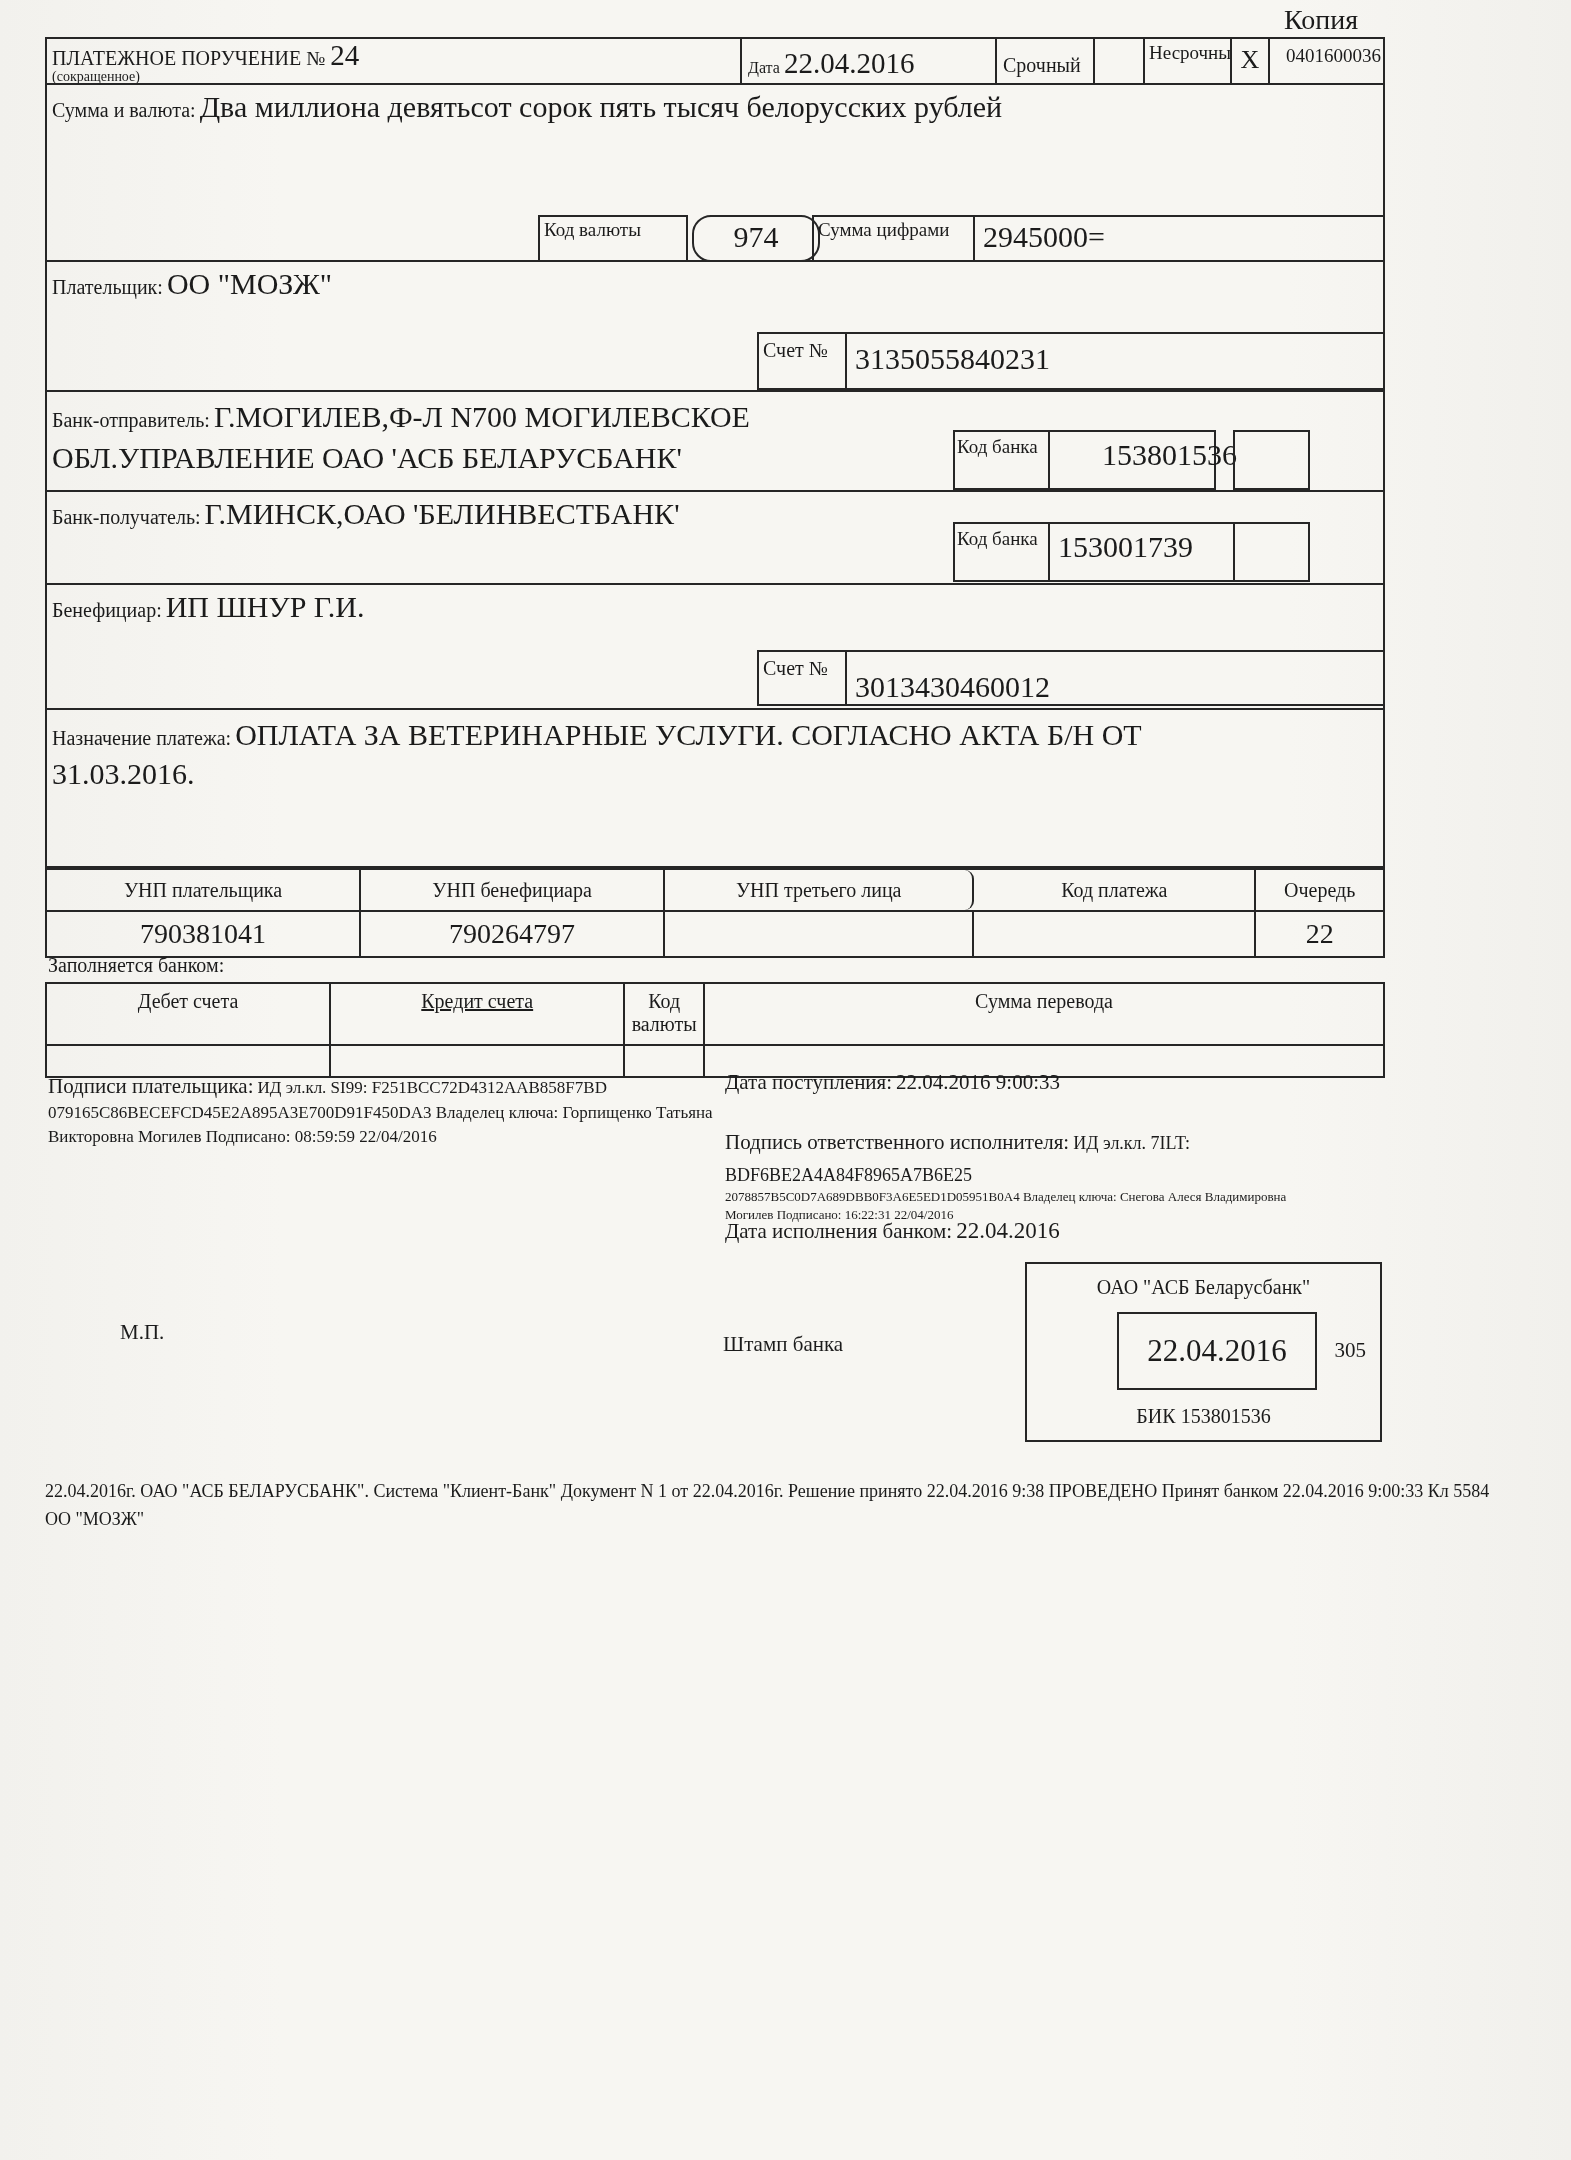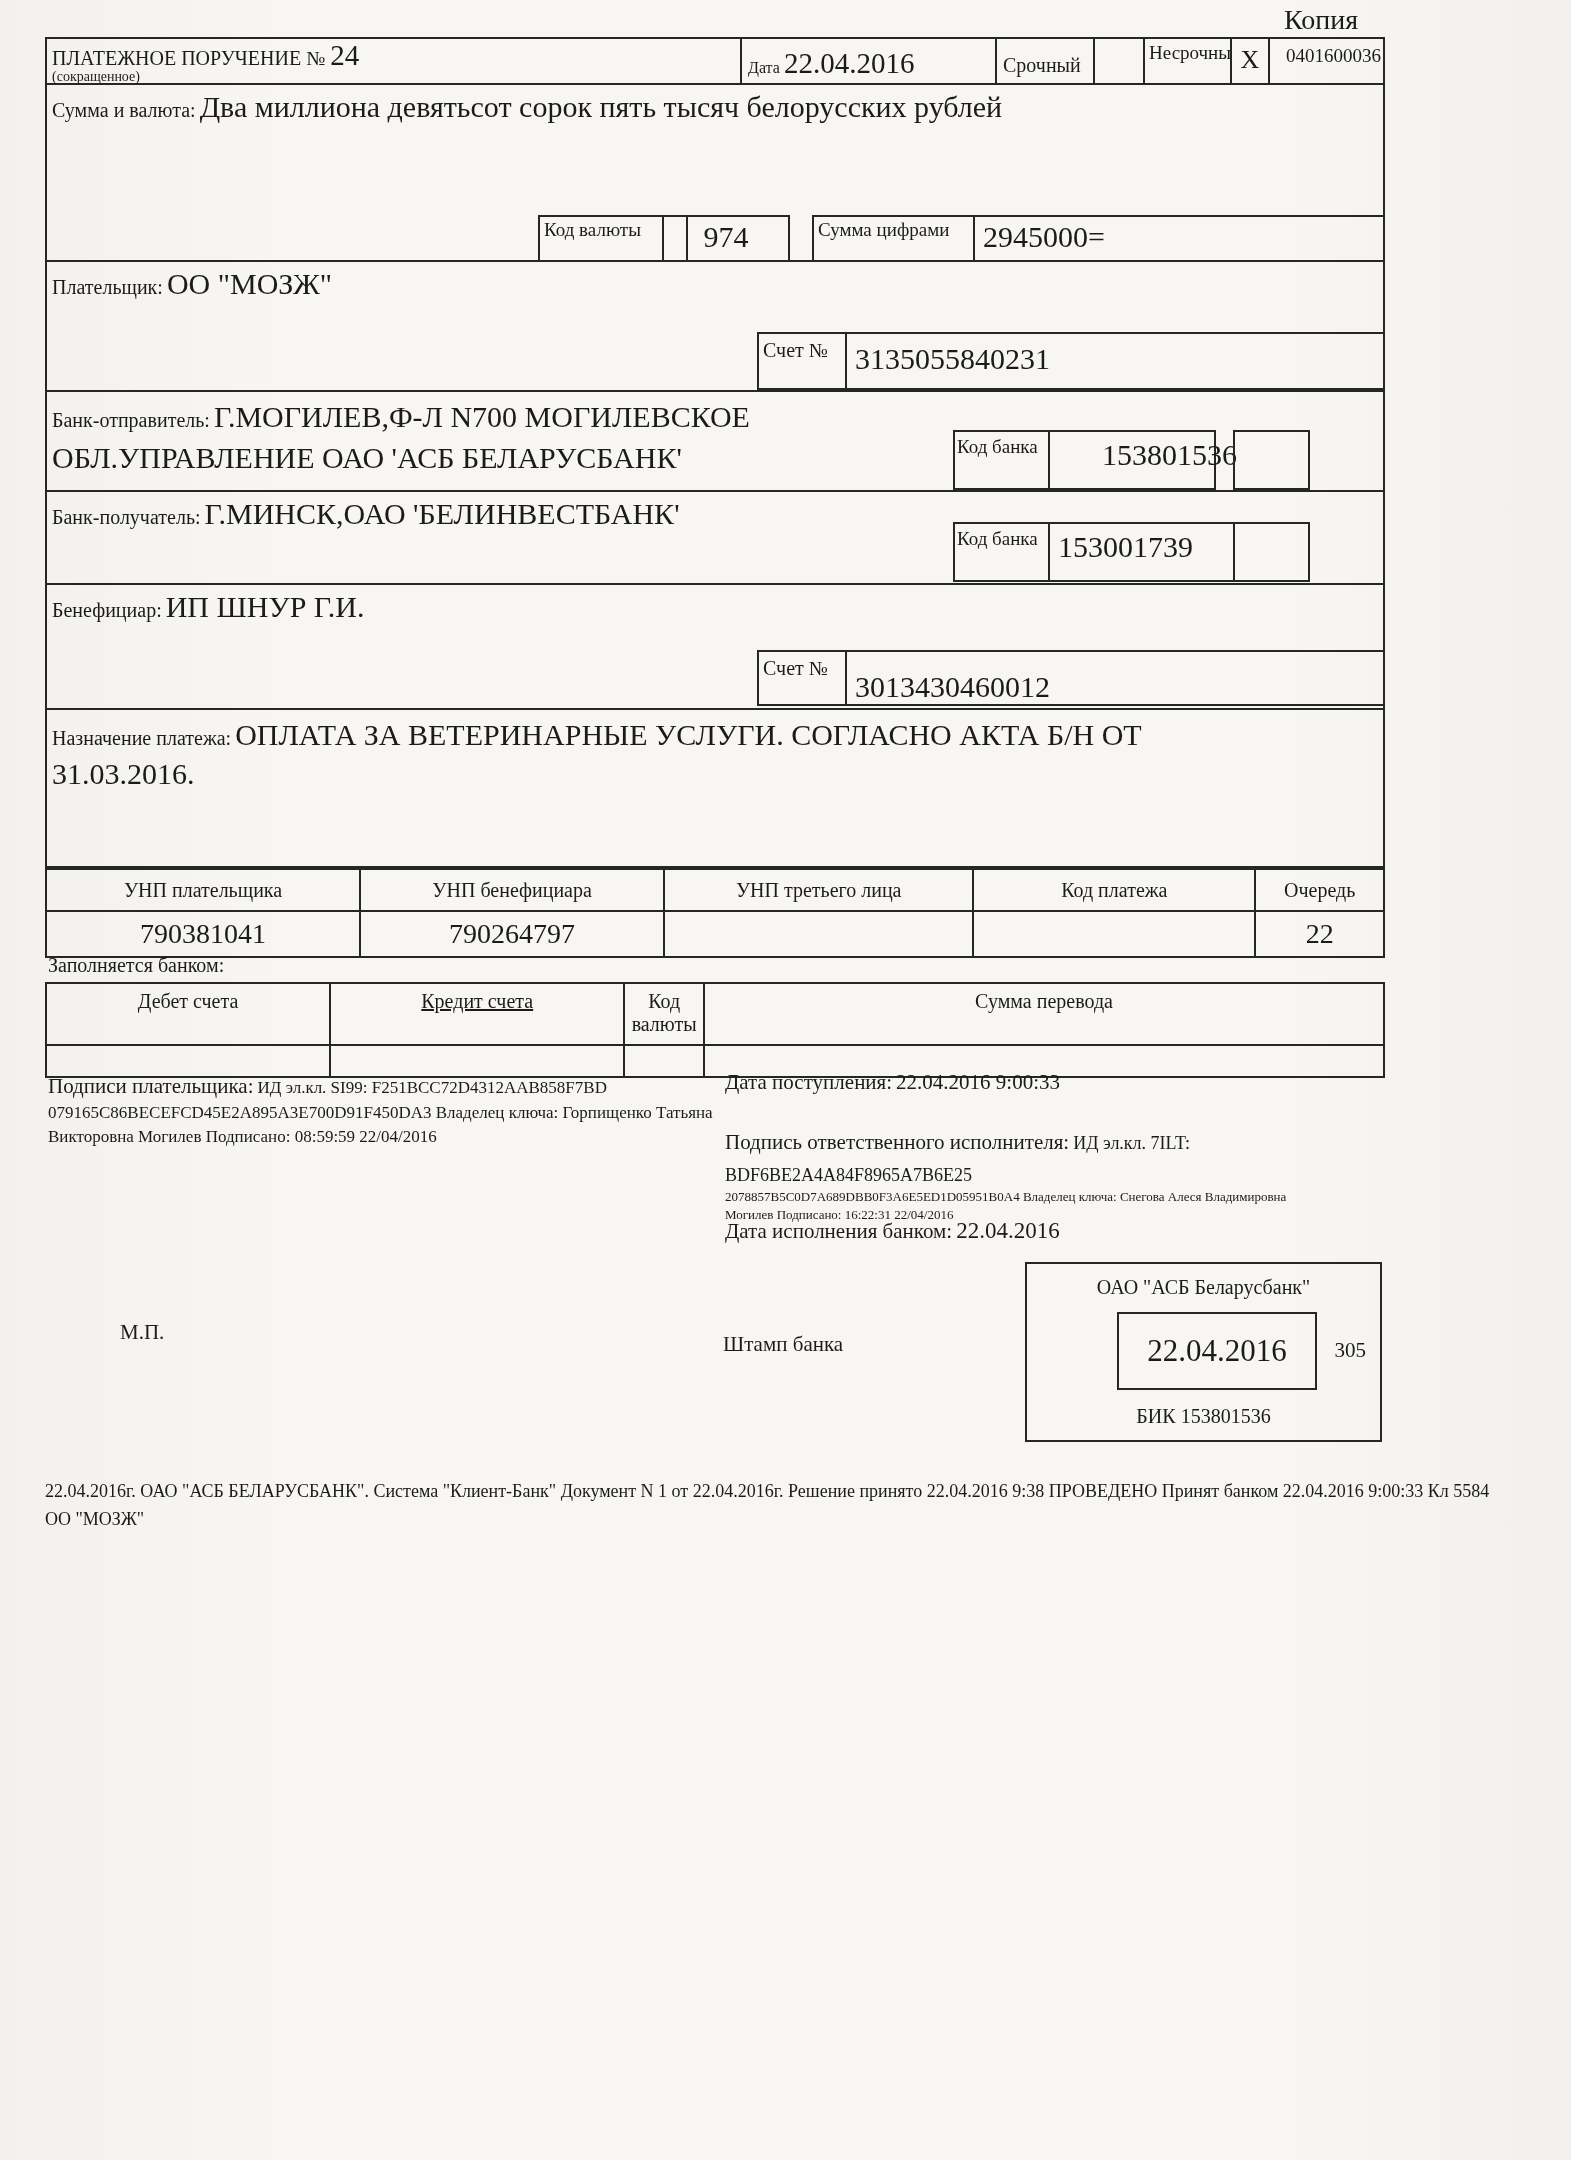--- a/index.html
+++ b/index.html
@@ -84,21 +84,21 @@
   </div>
 
   <div class="abs sec" style="top:85px;height:177px;">
     <span class="inline-lbl">Сумма и валюта:</span>
     <span class="inline-val">Два миллиона девятьсот сорок пять тысяч белорусских рублей</span>
   </div>
 
   <div class="abs minibox" style="left:538px;top:215px;width:150px;height:47px;">
     <div class="two">Код валюты</div>
   </div>
-  <div class="abs minibox center" style="left:662px;top:215px;width:128px;height:47px;">
+  <div class="abs minibox center" style="left:692px;top:215px;width:128px;height:47px;border-radius:19px;">
     <div class="big">974</div>
   </div>
   <div class="abs minibox" style="left:812px;top:215px;width:163px;height:47px;">
     <div class="two">Сумма цифрами</div>
   </div>
   <div class="abs minibox" style="left:973px;top:215px;width:412px;height:47px;">
     <div class="big">2945000=</div>
   </div>
 
   <div class="abs sec" style="top:262px;height:130px;">
@@ -153,21 +153,21 @@
     <div style="width:1230px;">
       <span class="inline-lbl">Назначение платежа:</span>
       <span class="inline-val" style="line-height:1.3;">ОПЛАТА ЗА ВЕТЕРИНАРНЫЕ УСЛУГИ. СОГЛАСНО АКТА Б/Н ОТ 31.03.2016.</span>
     </div>
   </div>
 
   <div class="abs" style="left:45px;top:868px;width:1340px;">
     <div class="trow bx">
       <div class="tcell unp-h" style="width:315px;">УНП плательщика</div>
       <div class="tcell unp-h" style="width:305px;">УНП бенефициара</div>
-      <div class="tcell unp-h" style="width:310px;">УНП третьего лица</div>
+      <div class="tcell unp-h" style="width:310px;border-radius:9px;">УНП третьего лица</div>
       <div class="tcell unp-h" style="width:283px;">Код платежа</div>
       <div class="tcell unp-h" style="width:127px;">Очередь</div>
     </div>
     <div class="trow bx" style="border-top:none;">
       <div class="tcell unp-v" style="width:315px;">790381041</div>
       <div class="tcell unp-v" style="width:305px;">790264797</div>
       <div class="tcell unp-v" style="width:310px;"></div>
       <div class="tcell unp-v" style="width:283px;"></div>
       <div class="tcell unp-v" style="width:127px;">22</div>
     </div>

